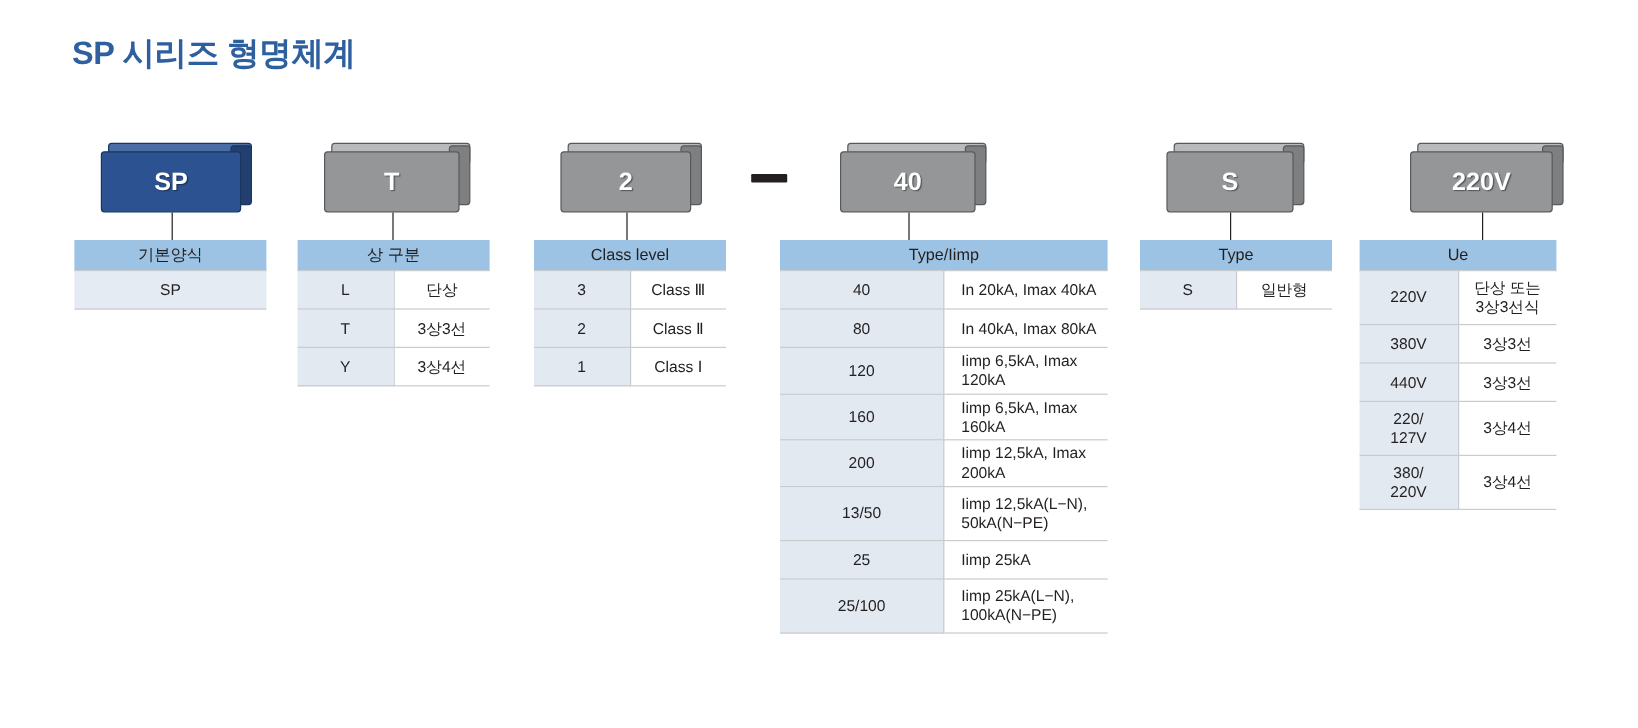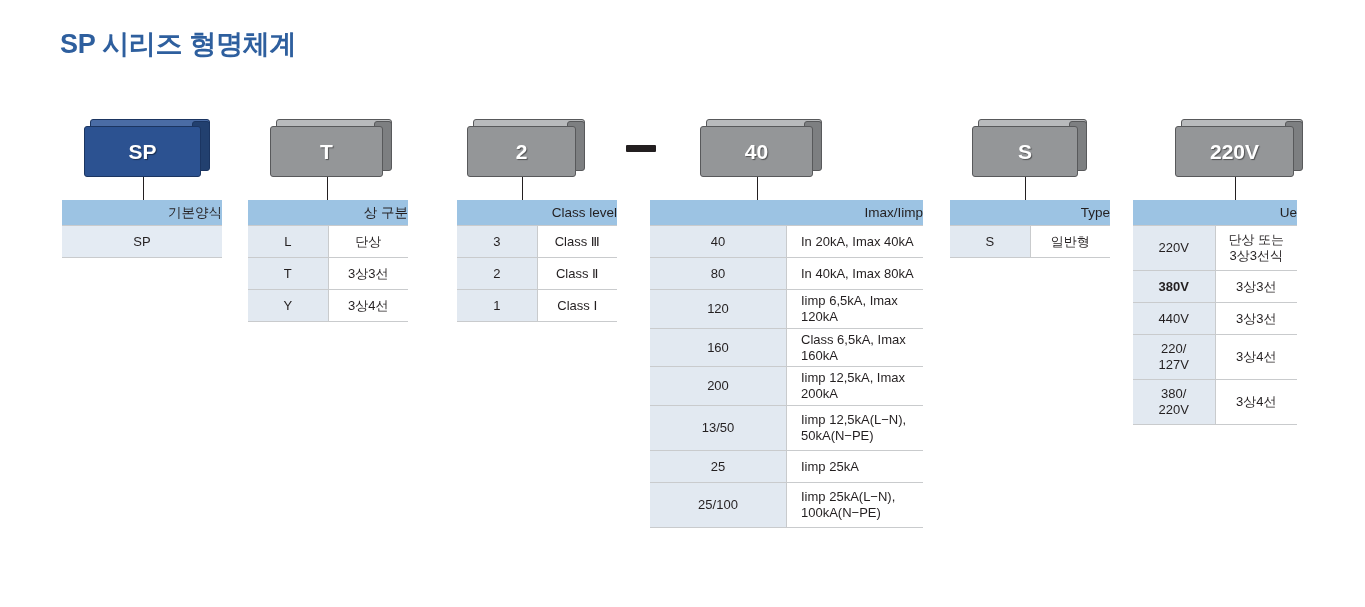--- a/index.html
+++ b/index.html
@@ -100,21 +100,21 @@
     border-collapse: collapse;
     table-layout: fixed;
     font-size: 13px;
   }
   .spec-table th {
     background: #9cc3e3;
     color: #231f20;
     font-weight: normal;
     font-size: 13.5px;
     height: 25px;
-    text-align: right;
+    text-align: center;
     border: none;
     padding: 0;
   }
   .spec-table td {
     border-top: 1px solid #c9cbcd;
     border-bottom: 1px solid #c9cbcd;
     padding: 3px 0;
     text-align: center;
     vertical-align: middle;
     color: #231f20;
@@ -192,21 +192,21 @@
           <td class="val">3상4선</td>
         </tr>
       </tbody>
     </table>
     <div class="code-box gray" style="left: 467px; top: 119px; width: 118px; height: 58px;">
       <div class="bevel-top"></div>
       <div class="bevel-right"></div>
       <div class="face">2</div>
     </div>
     <div class="connector" style="left: 522px; top: 177px; height: 23px;"></div>
-    <table class="spec-table" style="left: 457px; top: 200px; width: 160px;">
+    <table class="spec-table" style="left: 445px; top: 200px; width: 160px;">
       <thead>
         <tr>
           <th colspan="2">Class level</th>
         </tr>
       </thead>
       <tbody>
         <tr>
           <td class="key" style="width: 36px; height: 25px;">3</td>
           <td class="val">Class Ⅲ</td>
         </tr>
@@ -222,39 +222,39 @@
     </table>
     <div class="code-box gray" style="left: 700px; top: 119px; width: 122px; height: 58px;">
       <div class="bevel-top"></div>
       <div class="bevel-right"></div>
       <div class="face">40</div>
     </div>
     <div class="connector" style="left: 757px; top: 177px; height: 23px;"></div>
     <table class="spec-table" style="left: 650px; top: 200px; width: 273px;">
       <thead>
         <tr>
-          <th colspan="2">Imax/Iimp</th>
+          <th colspan="2">Type/Iimp</th>
         </tr>
       </thead>
       <tbody>
         <tr>
           <td class="key" style="width: 64px; height: 25px;">40</td>
           <td class="val left">In 20kA, Imax 40kA</td>
         </tr>
         <tr>
           <td class="key" style="width: 64px; height: 25px;">80</td>
           <td class="val left">In 40kA, Imax 80kA</td>
         </tr>
         <tr>
           <td class="key" style="width: 64px; height: 25px;">120</td>
           <td class="val left">Iimp 6,5kA, Imax 120kA</td>
         </tr>
         <tr>
           <td class="key" style="width: 64px; height: 25px;">160</td>
-          <td class="val left">Class 6,5kA, Imax 160kA</td>
+          <td class="val left">Iimp 6,5kA, Imax 160kA</td>
         </tr>
         <tr>
           <td class="key" style="width: 64px; height: 25px;">200</td>
           <td class="val left">Iimp 12,5kA, Imax 200kA</td>
         </tr>
         <tr>
           <td class="key" style="width: 64px; height: 38px;">13/50</td>
           <td class="val left">Iimp 12,5kA(L−N),<br>50kA(N−PE)</td>
         </tr>
         <tr>
@@ -297,21 +297,21 @@
         <tr>
           <th colspan="2">Ue</th>
         </tr>
       </thead>
       <tbody>
         <tr>
           <td class="key" style="width: 56px; height: 38px;">220V</td>
           <td class="val">단상 또는<br>3상3선식</td>
         </tr>
         <tr>
-          <td class="key" style="width: 56px; height: 25px; font-weight: bold;">380V</td>
+          <td class="key" style="width: 56px; height: 25px;">380V</td>
           <td class="val">3상3선</td>
         </tr>
         <tr>
           <td class="key" style="width: 56px; height: 25px;">440V</td>
           <td class="val">3상3선</td>
         </tr>
         <tr>
           <td class="key" style="width: 56px; height: 38px;">220/<br>127V</td>
           <td class="val">3상4선</td>
         </tr>

